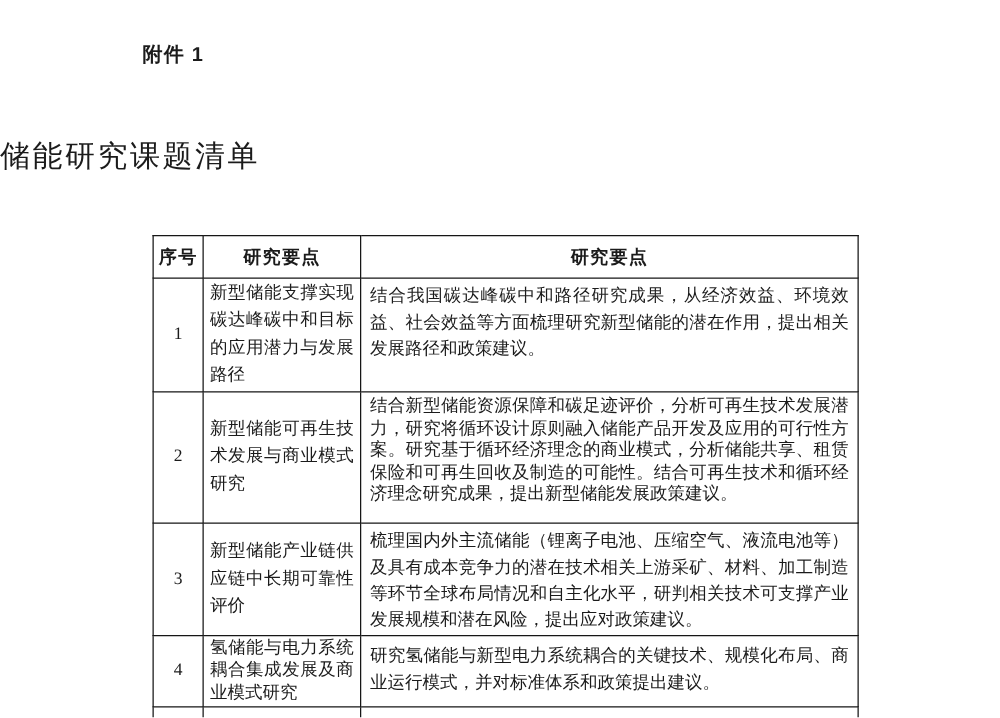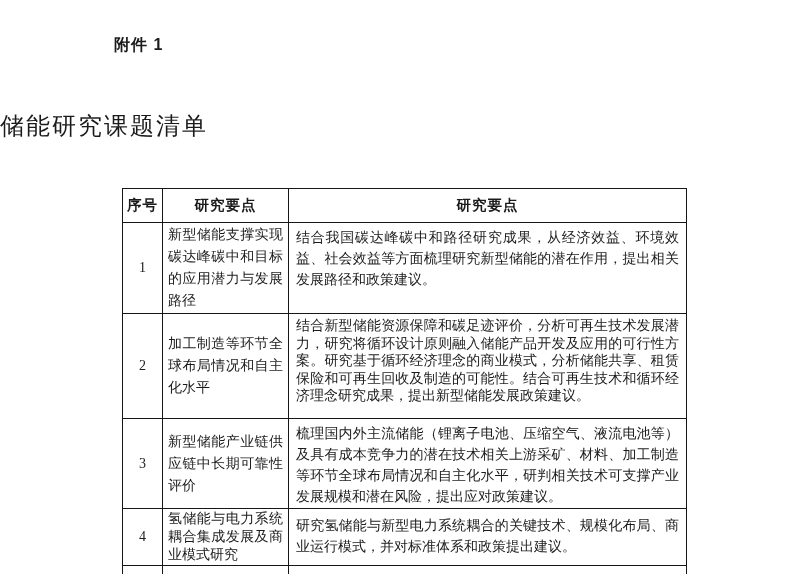--- a/index.html
+++ b/index.html
@@ -116,21 +116,21 @@
     </thead>
     <tbody class="main">
   <tr>
     <td class="num">1</td>
     <td class="name">新型储能支撑实现碳达峰碳中和目标的应用潜力与发展路径</td>
     <td class="points">结合我国碳达峰碳中和路径研究成果，从经济效益、环境效益、社会效益等方面梳理研究新型储能的潜在作用，提出相关发展路径和政策建议。</td>
   </tr>
 
   <tr>
     <td class="num">2</td>
-    <td class="name">加工制造等环节全球布局情况和自主化水平</td>
+    <td class="name">新型储能可再生技术发展与商业模式研究</td>
     <td class="points">结合新型储能资源保障和碳足迹评价，分析可再生技术发展潜力，研究将循环设计原则融入储能产品开发及应用的可行性方案。研究基于循环经济理念的商业模式，分析储能共享、租赁保险和可再生回收及制造的可能性。结合可再生技术和循环经济理念研究成果，提出新型储能发展政策建议。</td>
   </tr>
 
   <tr>
     <td class="num">3</td>
     <td class="name">新型储能产业链供应链中长期可靠性评价</td>
     <td class="points">梳理国内外主流储能（锂离子电池、压缩空气、液流电池等）及具有成本竞争力的潜在技术相关上游采矿、材料、加工制造等环节全球布局情况和自主化水平，研判相关技术可支撑产业发展规模和潜在风险，提出应对政策建议。</td>
   </tr>
 
   <tr>

